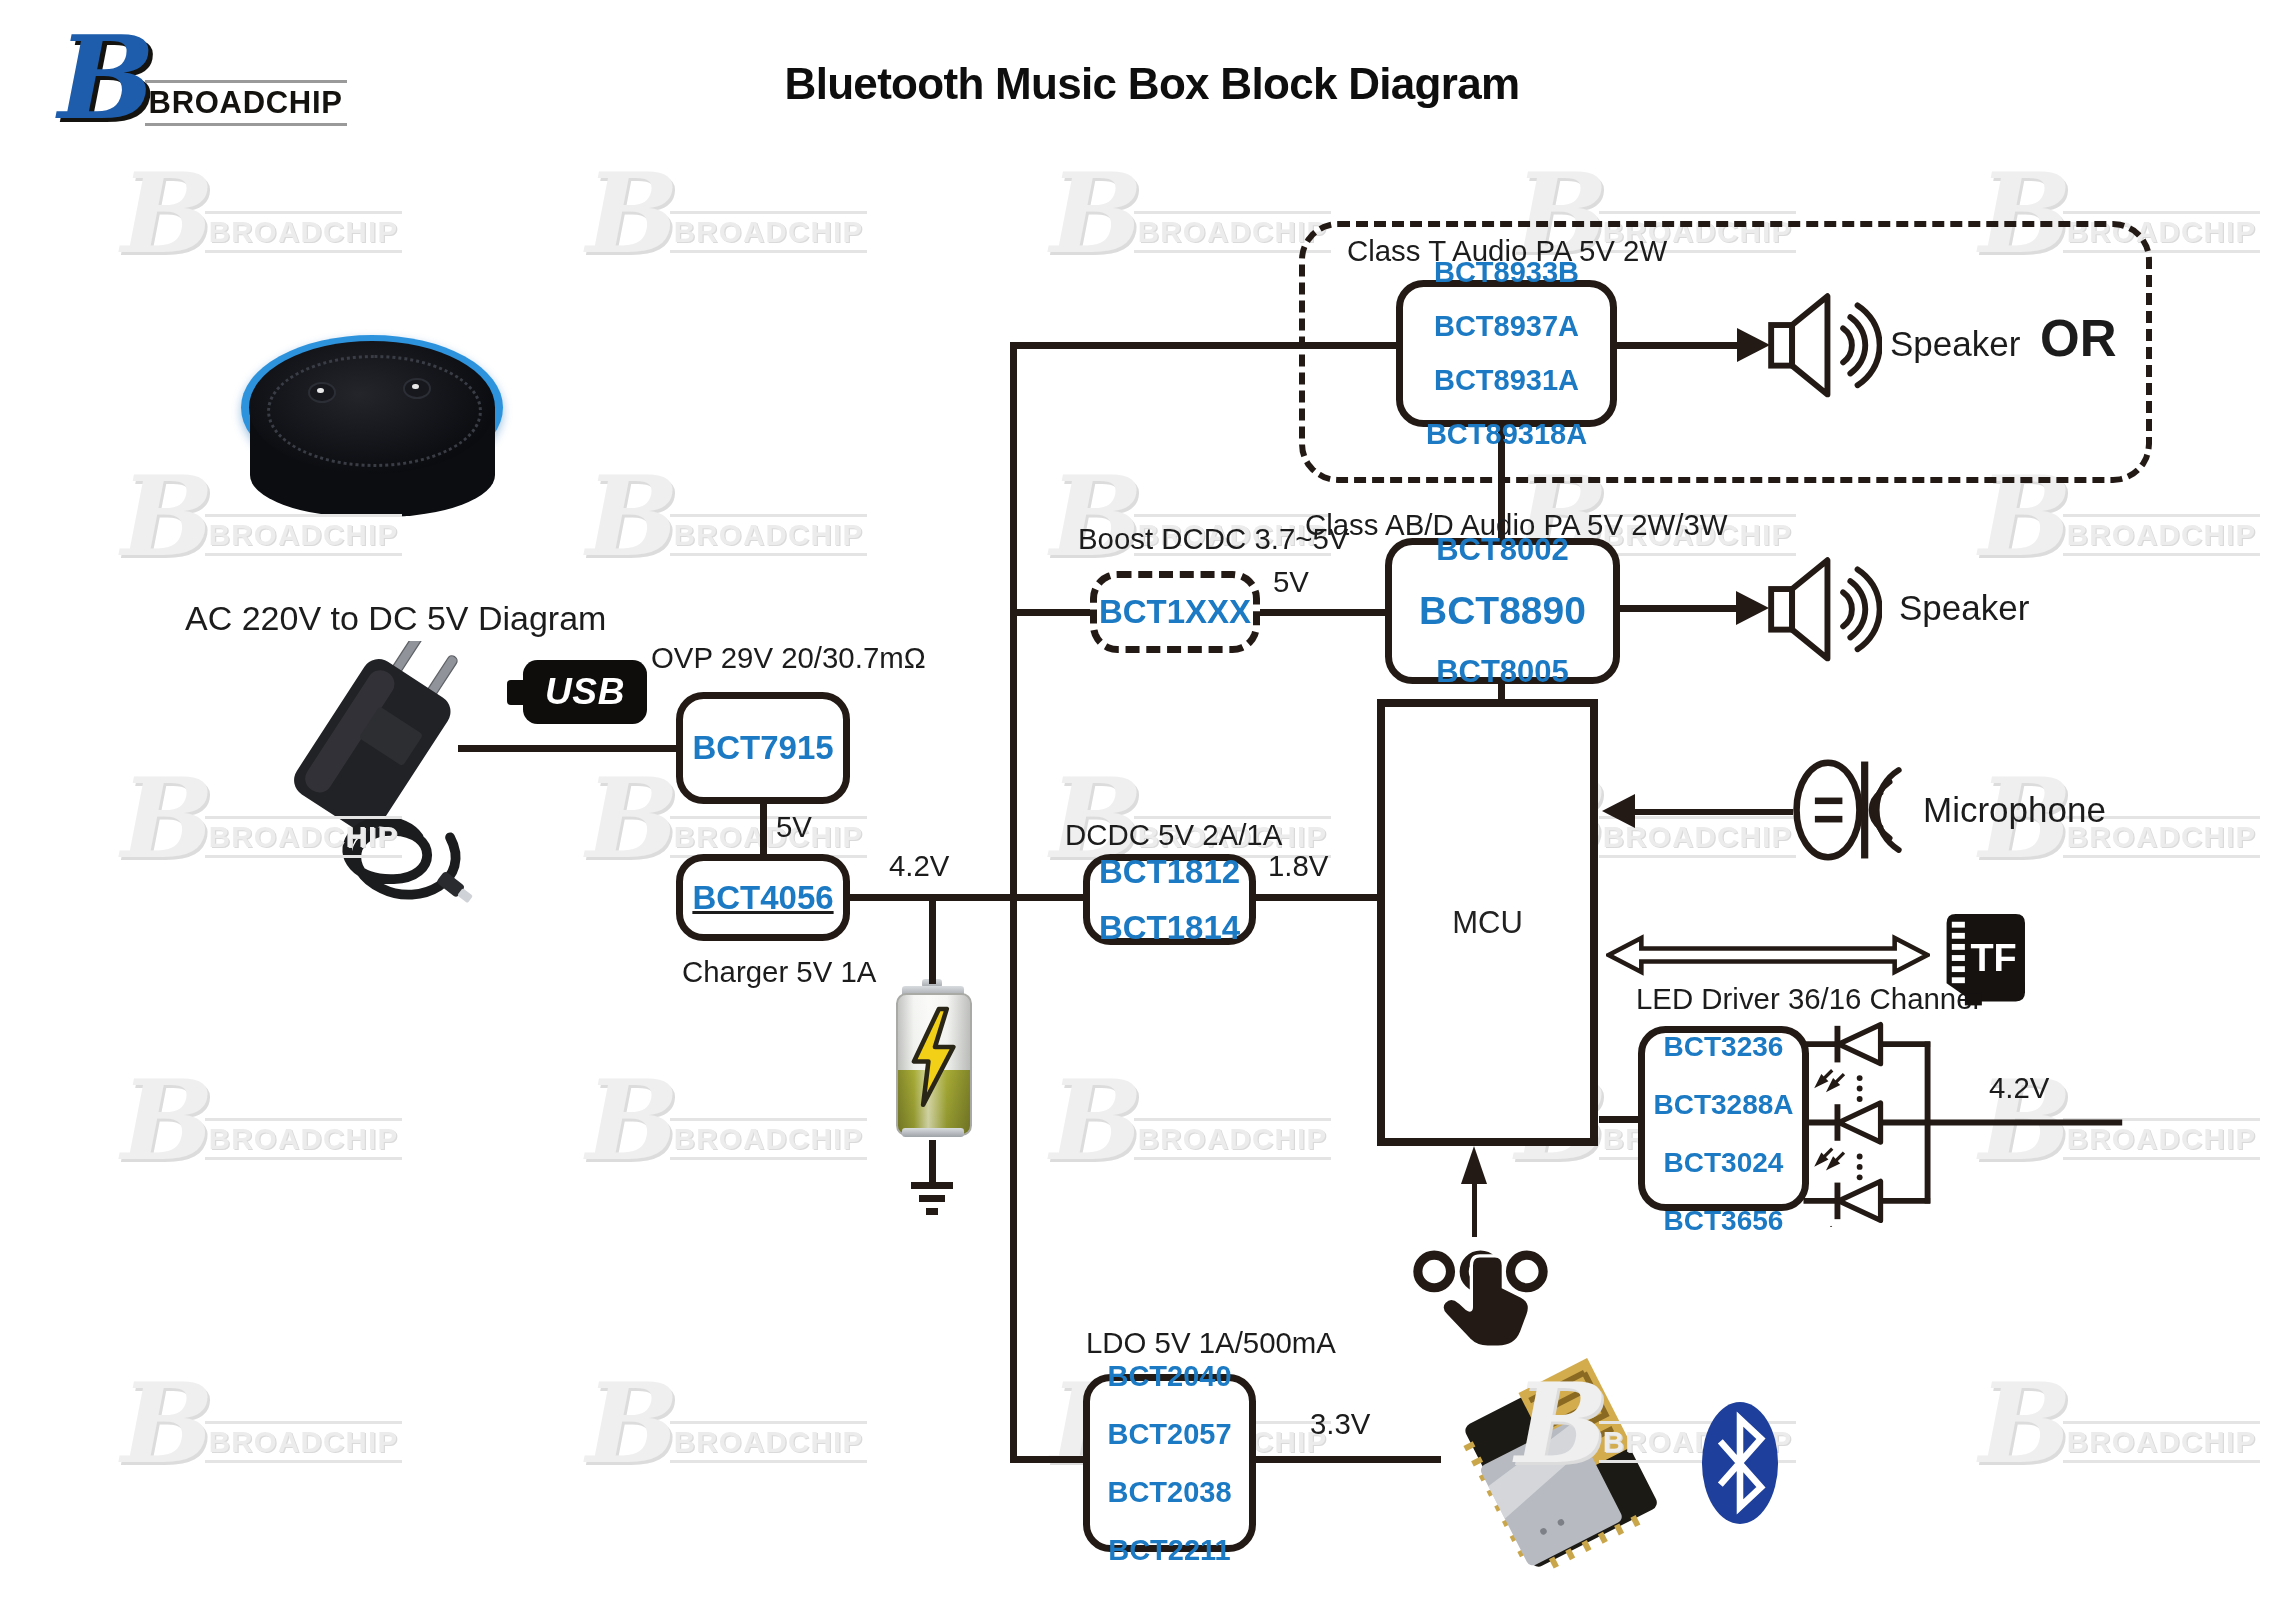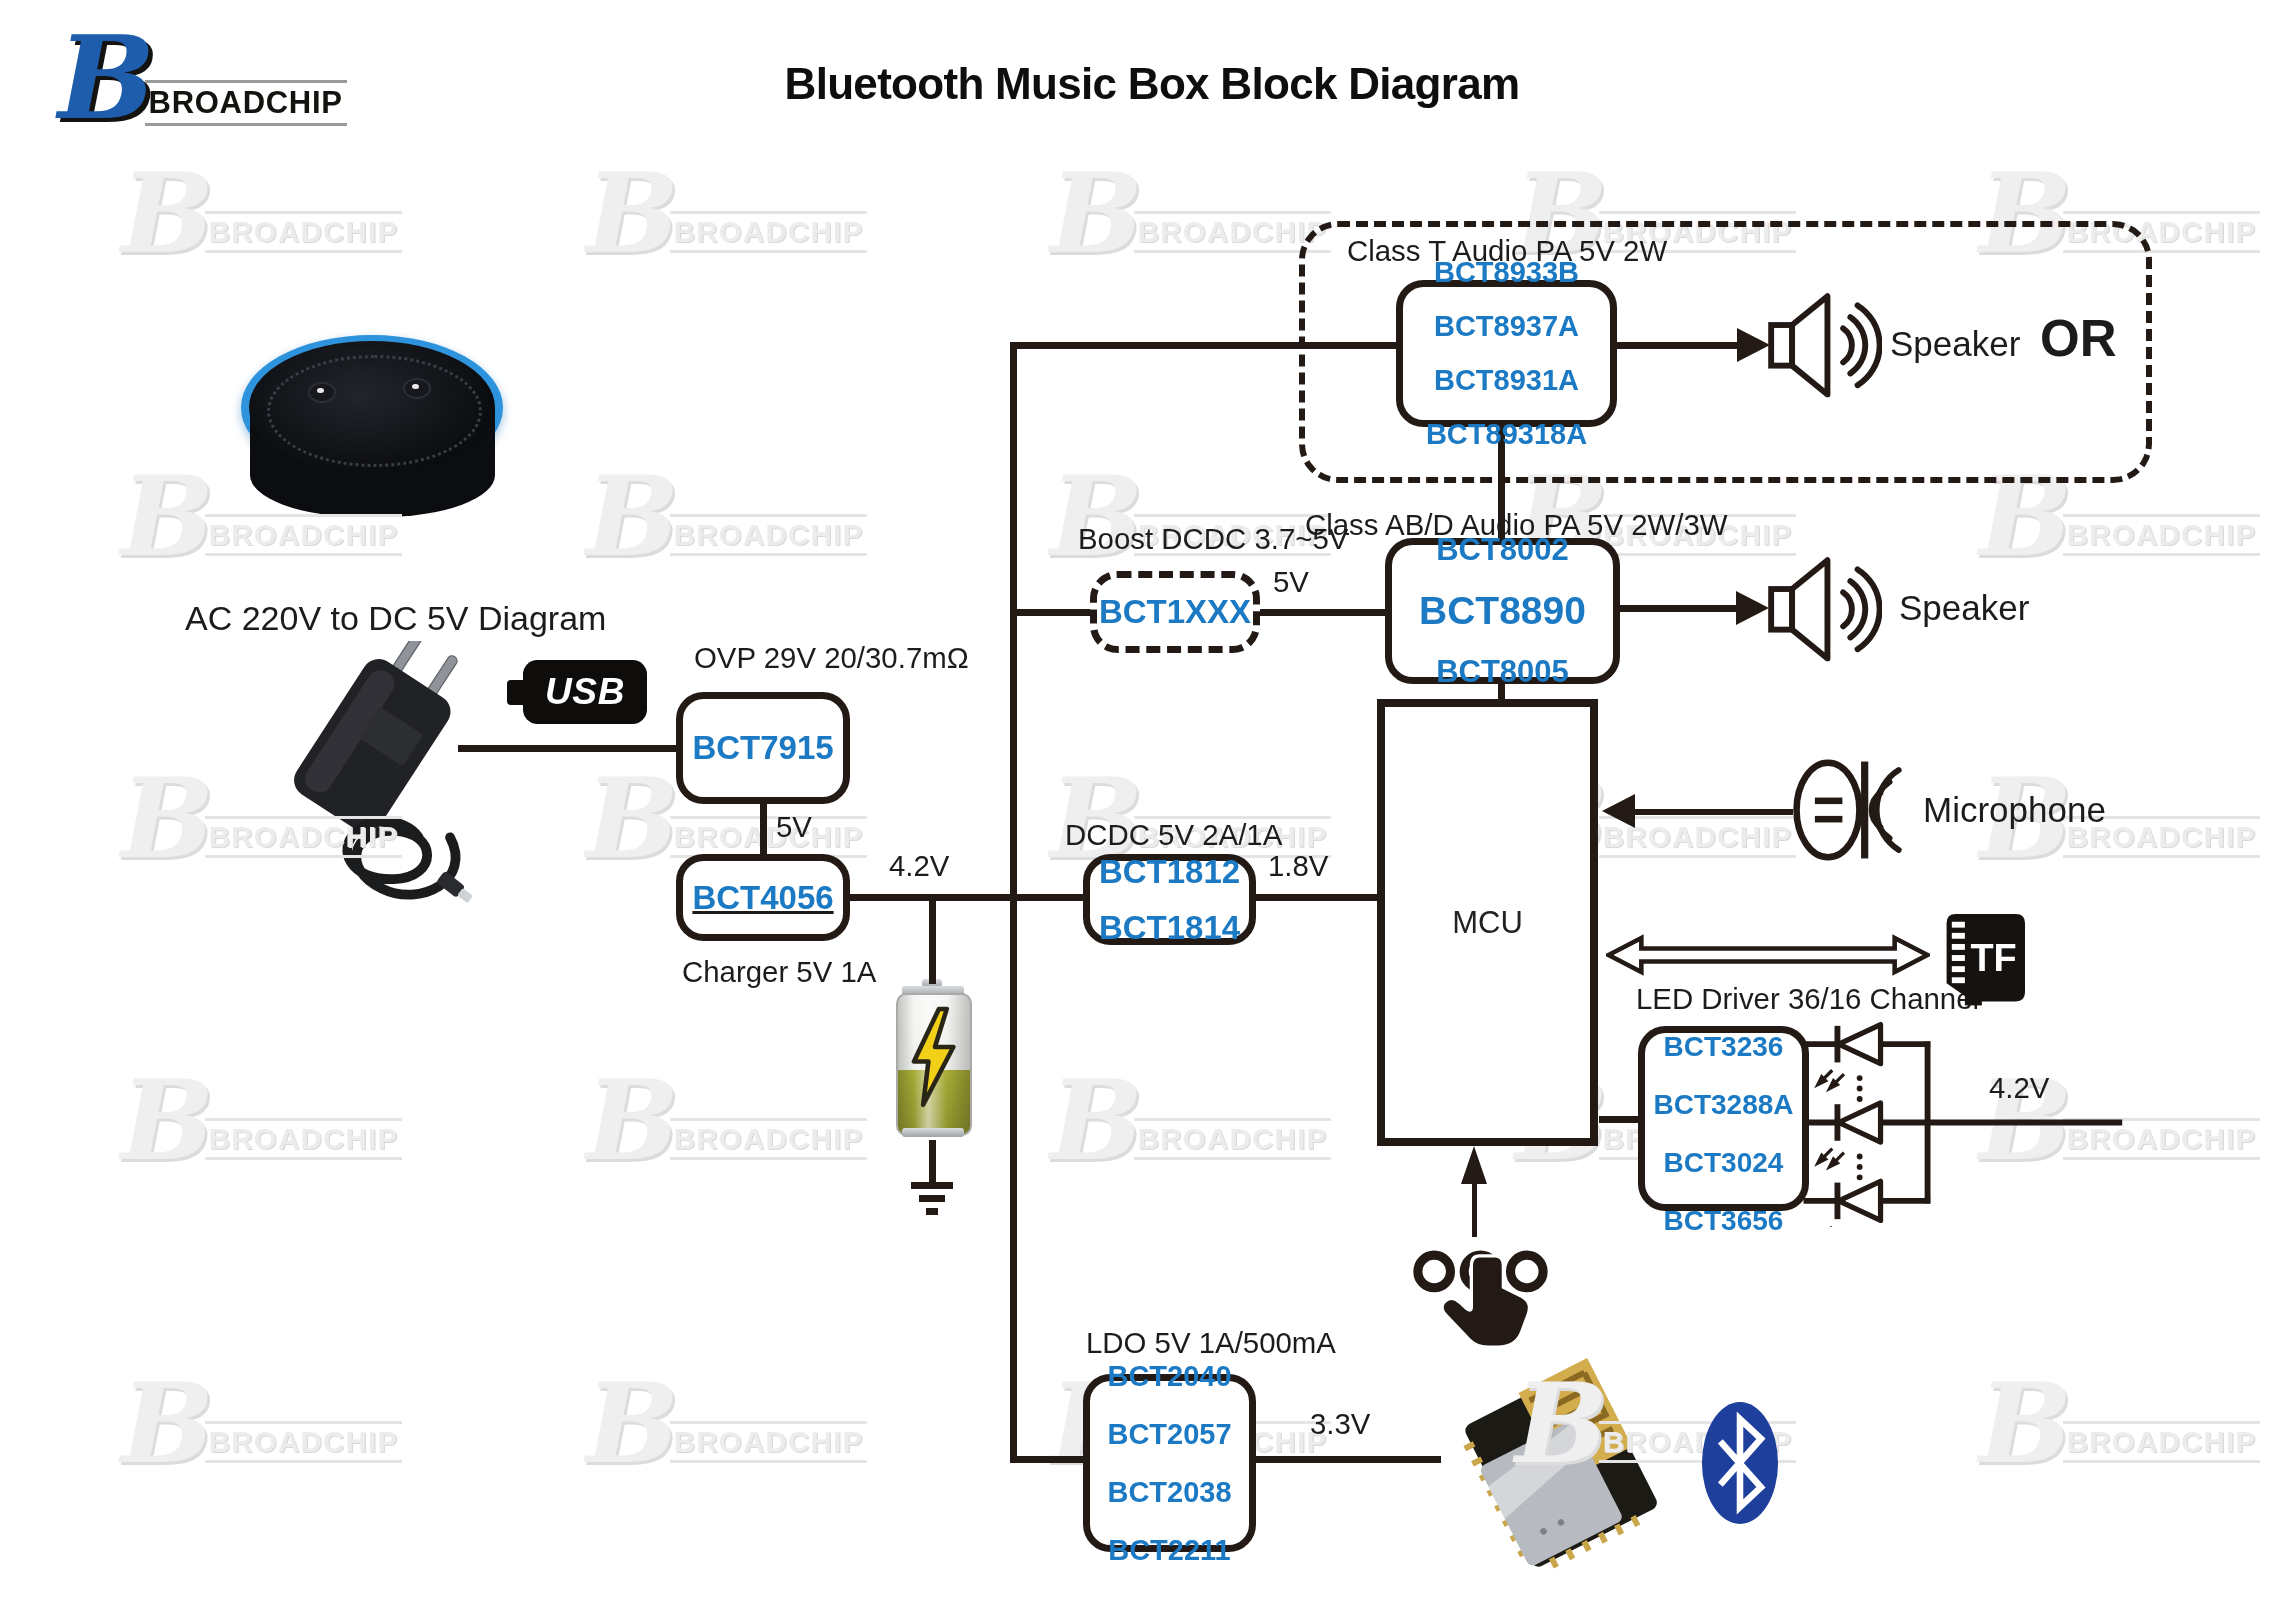--- a/index.html
+++ b/index.html
@@ -296,21 +296,21 @@
   <div class="chip" style="font-size:28px;line-height:39px;text-align:center;">BCT3656</div>
 </div>
 <div class="box" style="left:1083px;top:1374px;width:159px;height:164px;">
   <div class="chip" style="font-size:29px;line-height:39px;">BCT2040</div>
   <div class="chip" style="font-size:29px;line-height:39px;">BCT2057</div>
   <div class="chip" style="font-size:29px;line-height:39px;">BCT2038</div>
   <div class="chip" style="font-size:29px;line-height:39px;">BCT2211</div>
 </div>
 
 <div class="lbl" style="left:185px;top:599px;font-size:34px;">AC 220V to DC 5V Diagram</div>
-<div class="lbl" style="left:651px;top:641px;margin-left:43px;">OVP 29V 20/30.7mΩ</div>
+<div class="lbl" style="left:651px;top:641px;">OVP 29V 20/30.7mΩ</div>
 <div class="lbl" style="left:776px;top:810px;">5V</div>
 <div class="lbl" style="left:682px;top:955px;">Charger 5V 1A</div>
 <div class="lbl" style="left:889px;top:849px;">4.2V</div>
 <div class="lbl" style="left:1078px;top:522px;">Boost DCDC 3.7~5V</div>
 <div class="lbl" style="left:1273px;top:565px;">5V</div>
 <div class="lbl center" style="left:1347px;top:234px;width:308px;">Class T Audio PA 5V 2W</div>
 <div class="lbl center" style="left:1305px;top:508px;width:393px;">Class AB/D Audio PA 5V 2W/3W</div>
 <div class="lbl center" style="left:1065px;top:818px;width:216px;">DCDC 5V 2A/1A</div>
 <div class="lbl" style="left:1268px;top:849px;">1.8V</div>
 <div class="lbl" style="left:1636px;top:982px;">LED Driver 36/16 Channel</div>

